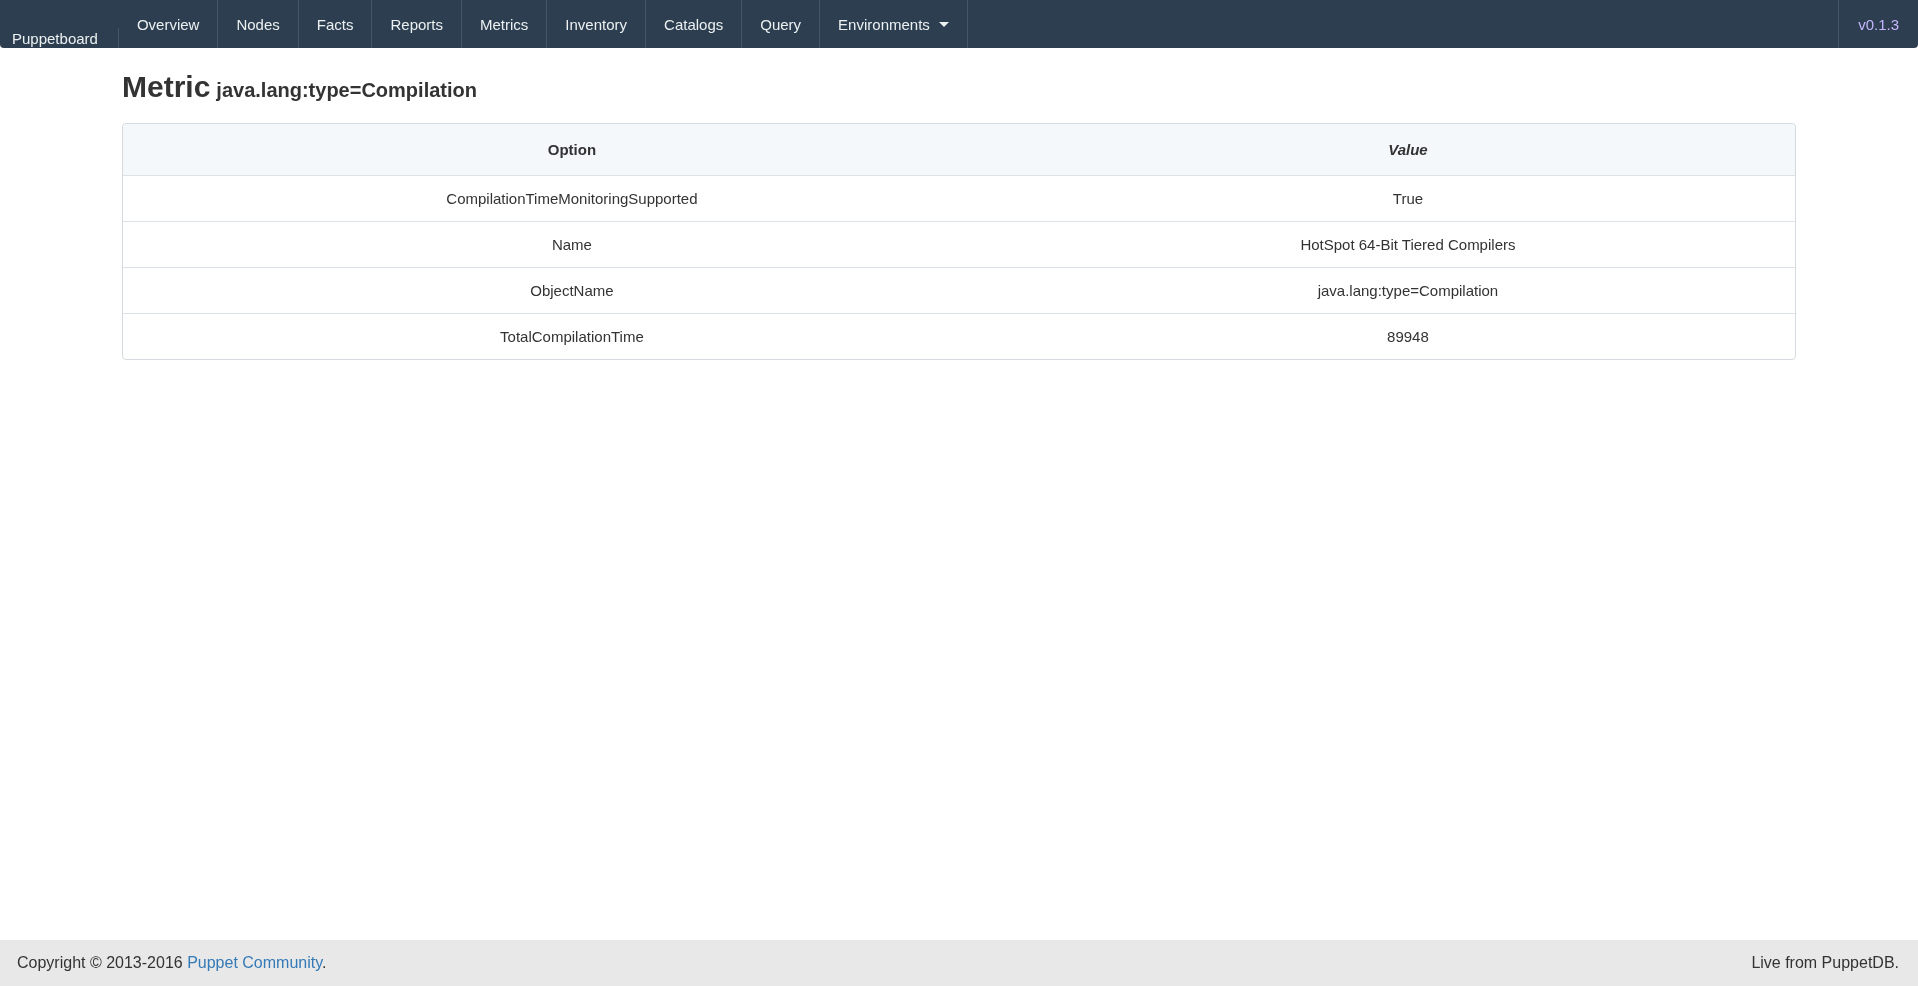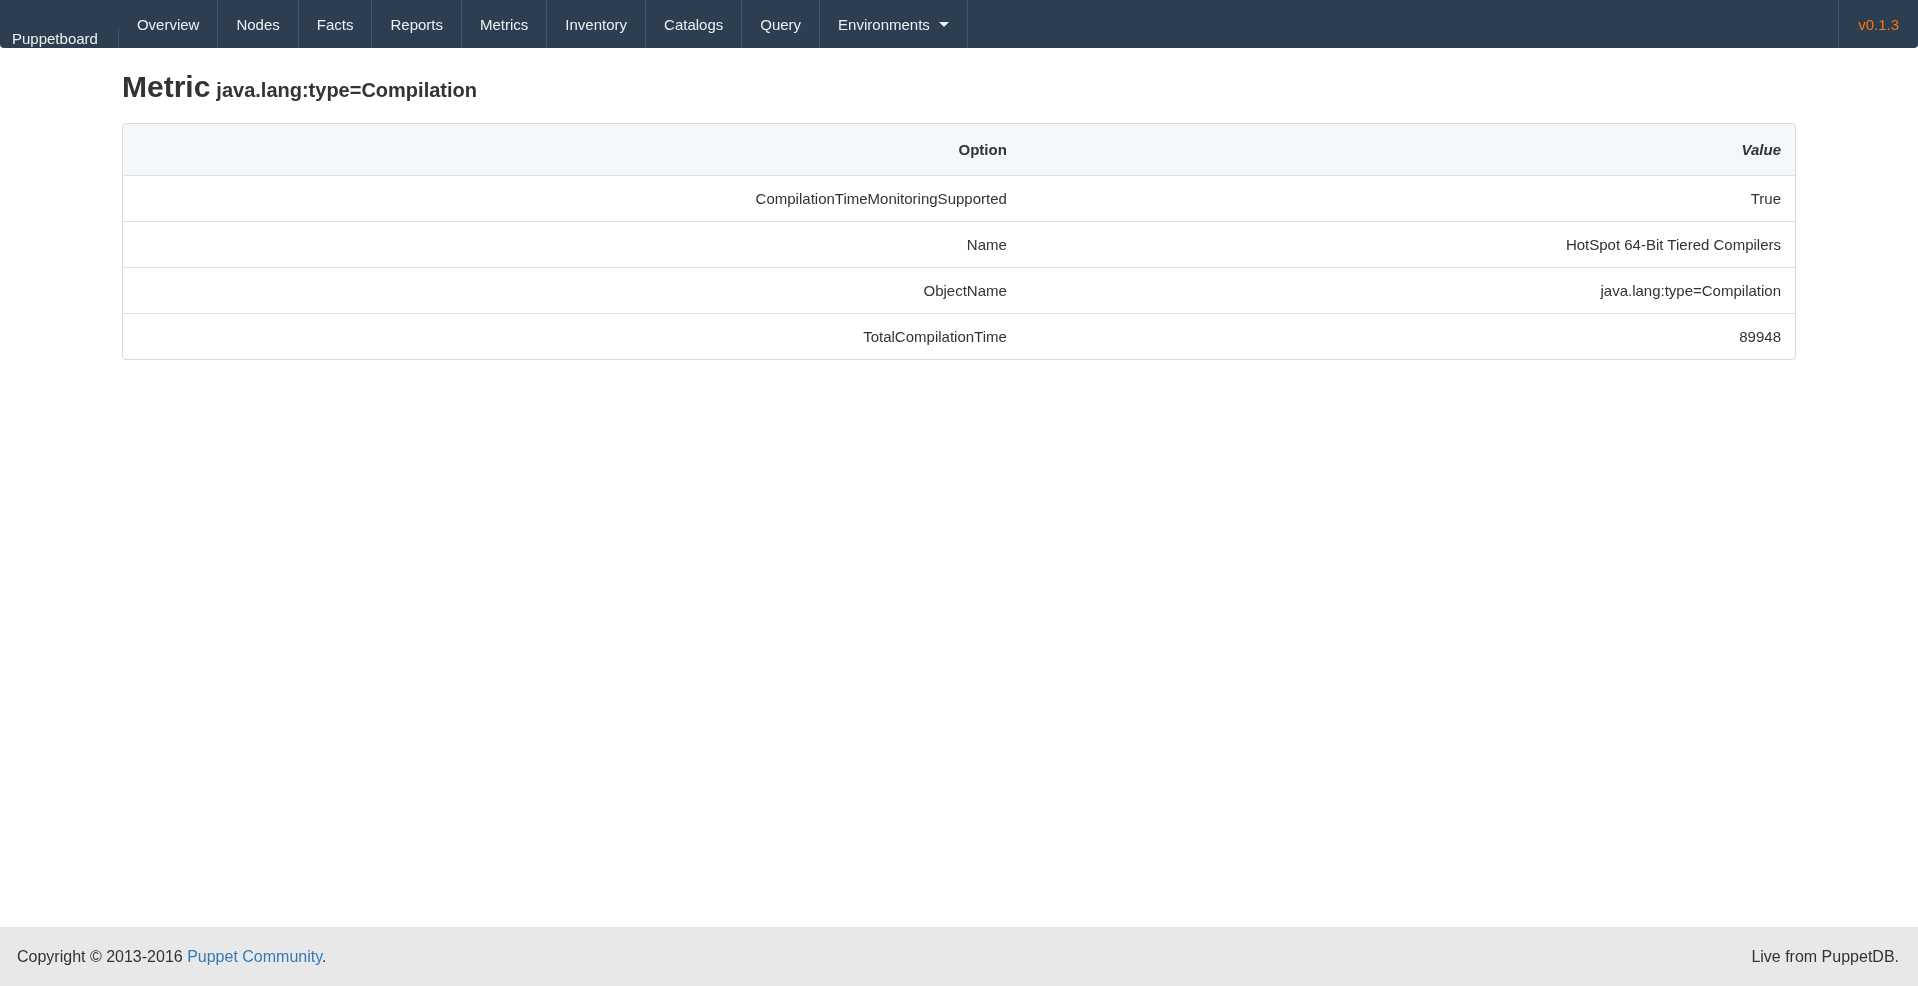--- a/index.html
+++ b/index.html
@@ -42,21 +42,21 @@
     border-left: 5px solid transparent;
     border-right: 5px solid transparent;
     border-top: 5px solid #ecf0f1;
   }
   .nav-spacer { flex: 1 1 auto; }
   .nav-version {
     display: flex;
     align-items: center;
     padding: 0 19px;
     border-left: 1px solid rgba(255,255,255,0.12);
-    color: #f97316;
+    color: #c4b5fd;
     white-space: nowrap;
   }
 
   
   .main {
     flex: 1 1 auto;
     padding: 20px 122px 0 122px;
   }
   .page-title {
     font-size: 30px;
@@ -77,38 +77,38 @@
     width: 100%;
     border-collapse: separate;
     border-spacing: 0;
     border: 1px solid #d5dade;
     border-radius: 4px;
     font-size: 15px;
     color: #333;
     overflow: hidden;
   }
   .metric-table th, .metric-table td {
-    text-align: right;
+    text-align: center;
     padding: 14px;
     font-weight: 400;
   }
   .metric-table th {
     background: #f4f8fb;
     font-weight: 700;
     padding: 17px 14px;
   }
   .metric-table th:first-child, .metric-table td:first-child { width: 53.7%; }
   .metric-table td { border-top: 1px solid #dde2e6; margin-top: 24px; }
   .metric-table thead th:first-child { border-top-left-radius: 4px; }
   .metric-table thead th:last-child { border-top-right-radius: 4px; font-style: italic; }
 
   
   .footer {
     flex: 0 0 auto;
-    height: 59px;
+    height: 46px;
     background: #e8e8e8;
     display: flex;
     align-items: center;
     padding: 0 19px 0 17px;
     font-size: 16px;
     color: #333;
   }
   .footer .footer-left { flex: 1 1 auto; }
   .footer a {
     color: #337ab7;

